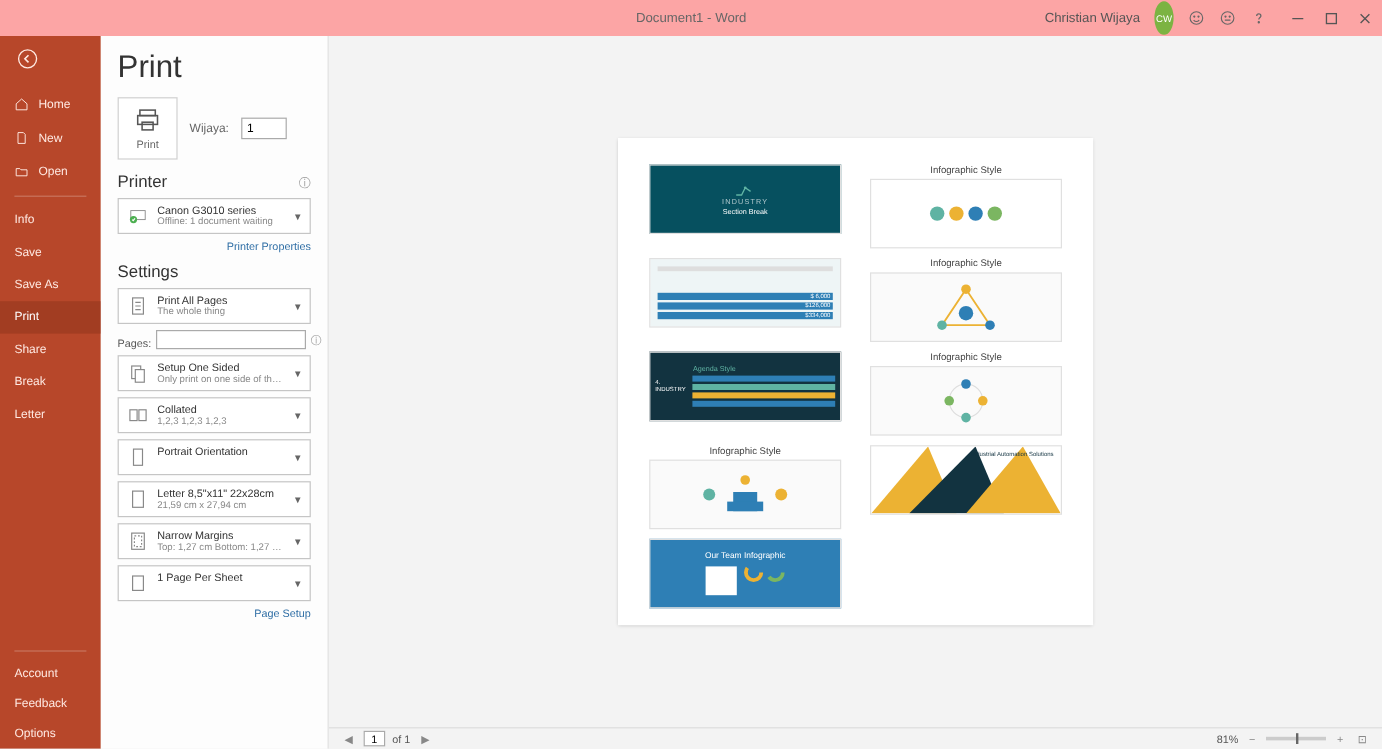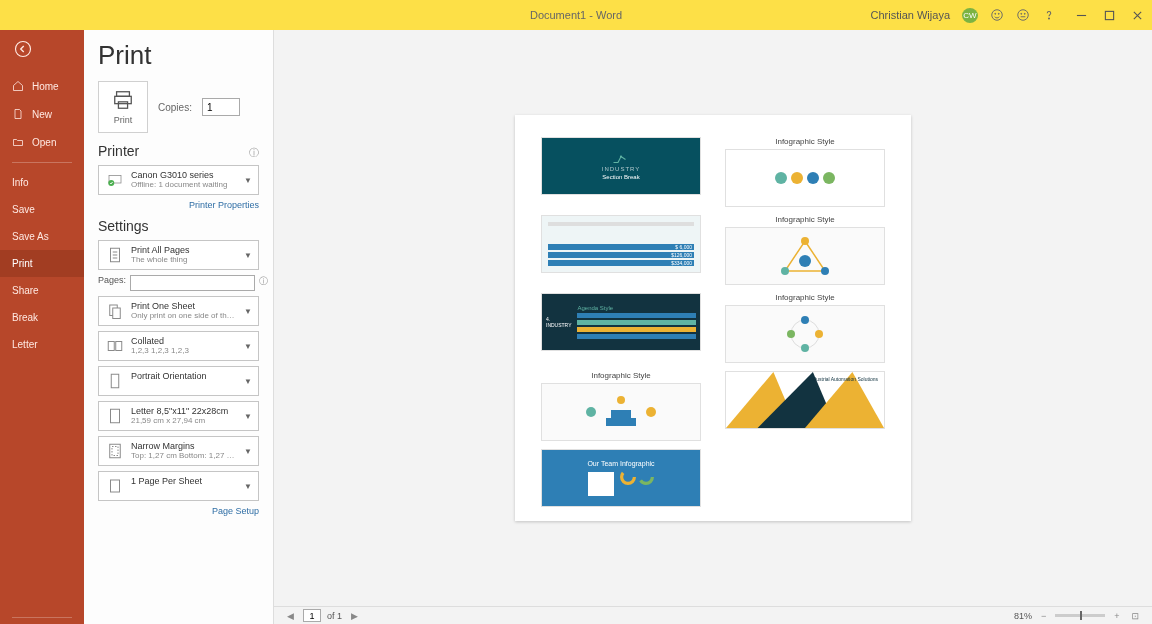--- a/index.html
+++ b/index.html
@@ -1,23 +1,23 @@
 <!DOCTYPE html>
 <html><head>
 <meta charset="utf-8">
 <style>
 * { margin: 0; padding: 0; box-sizing: border-box; font-family: "Segoe UI", sans-serif; }
 body { width: 1152px; height: 624px; overflow: hidden; background: #f3f3f3; display: flex; flex-direction: column; }
 
 
-.titlebar { height: 30px; background: #fde047; display: flex; align-items: center; position: relative; }
+.titlebar { height: 30px; background: #fca5a5; display: flex; align-items: center; position: relative; }
 .titlebar-center { position: absolute; left: 50%; transform: translateX(-50%); font-size: 11px; color: #666; }
 .titlebar-right { margin-left: auto; display: flex; align-items: center; gap: 12px; padding-right: 8px; }
 .user-name { font-size: 11px; color: #555; }
-.avatar { width: 16px; height: 15px; border-radius: 50%; background: #7cb342; color: #fff; font-size: 8px; display: flex; align-items: center; justify-content: center; }
+.avatar { width: 16px; height: 28px; border-radius: 50%; background: #7cb342; color: #fff; font-size: 8px; display: flex; align-items: center; justify-content: center; }
 .tb-icon { width: 14px; height: 14px; display: flex; align-items: center; justify-content: center; color: #666; cursor: pointer; }
 .tb-icon svg { width: 14px; height: 14px; }
 .win-controls { display: flex; gap: 14px; margin-left: 6px; }
 .win-btn { width: 14px; height: 14px; display: flex; align-items: center; justify-content: center; cursor: pointer; color:#555;}
 
 
 .main { flex: 1; display: flex; min-height: 0; }
 
 
 .sidebar { width: 84px; background: #b7472a; display: flex; flex-direction: column; color: #fff; padding-top: 0; }
@@ -42,21 +42,21 @@
 .section-heading { font-size: 14px; color: #333; margin: 8px 0 6px; position: relative; font-weight:400;}
 .info-icon-right { position: absolute; right: 0; top: 3px; color: #999; font-size: 10px; }
 .dropdown { border: 1px solid #c5c5c5; background: #fff; padding: 4px 6px; display: flex; align-items: flex-start; gap: 6px; margin-bottom: 5px; cursor: pointer; position: relative; }
 .dropdown .dd-icon { width: 20px; height: 20px; flex-shrink: 0; display:flex; align-items:center; justify-content:center;}
 .dropdown .dd-icon svg { width: 18px; height: 18px; }
 .dropdown .dd-text { flex: 1; min-width: 0; }
 .dd-title { font-size: 9px; color: #333; white-space: nowrap; overflow: hidden; text-overflow: ellipsis; }
 .dd-sub { font-size: 8px; color: #888; white-space: nowrap; overflow: hidden; text-overflow: ellipsis; }
 .dd-arrow { font-size: 8px; color: #666; align-self: center; }
 .link-right { text-align: right; font-size: 9px; color: #2f6ea5; margin: 2px 0 8px; cursor: pointer; }
-.pages-row { display: flex; align-items: flex-start; gap: 4px; margin-bottom: 5px; }
+.pages-row { display: flex; align-items: flex-end; gap: 4px; margin-bottom: 5px; }
 .pages-row label { font-size: 9px; color:#555;}
 .pages-input { flex: 1; border: 1px solid #aaa; height: 16px; font-size: 9px; padding: 0 3px; }
 .small-info { color:#999; font-size:9px;}
 
 
 .preview-area { flex: 1; background: #f3f3f3; display: flex; flex-direction: column; }
 .preview-viewport { flex: 1; display: flex; align-items: center; justify-content: center; padding: 14px; }
 .page { width: 396px; height: 406px; background: #fff; box-shadow: 0 1px 3px rgba(0,0,0,0.2); padding: 22px 26px; display: grid; grid-template-columns: 1fr 1fr; gap: 8px 24px; }
 .slide-label { font-size: 8px; color: #444; text-align: center; }
 .thumb { width: 100%; height: 58px; border: 1px solid #e0e0e0; background: #fafafa; display:flex; align-items:center; justify-content:center; font-size:6px; color:#aaa; position:relative; overflow:hidden;}
@@ -175,34 +175,45 @@
         <span>Share</span>
       </div>
     <div class="nav-item">
         <span>Break</span>
       </div>
     <div class="nav-item">
         <span>Letter</span>
       </div>
     <div class="sidebar-spacer"></div>
     <div class="nav-divider"></div>
+    <div class="sidebar-bottom">
+      <div class="nav-item">
+          <span>Account</span>
+        </div>
+      <div class="nav-item">
+          <span>Feedback</span>
+        </div>
+      <div class="nav-item">
+          <span>Options</span>
+        </div>
+    </div>
   </div>
 
   <div class="print-panel">
     <div class="print-title">Print</div>
     <div class="print-row">
       <div class="big-print-btn">
         <svg viewBox="0 0 24 24" fill="none" stroke="#555" stroke-width="1.4">
             <rect x="5" y="3" width="14" height="5"></rect>
             <rect x="3" y="8" width="18" height="8"></rect>
             <rect x="7" y="14" width="10" height="7"></rect>
           </svg>
         <span class="big-print-btn-label">Print</span>
       </div>
-      <span class="copies-label">Copies:</span>
+      <span class="copies-label">Wijaya:</span>
       <input class="copies-input" value="1" style="">
     </div>
 
     <div class="section-heading">
       <span>Printer</span>
       <span class="info-icon-right">ⓘ</span>
     </div>
     <div class="dropdown">
       <span class="dd-icon">
         <svg viewBox="0 0 24 24">
@@ -242,21 +253,21 @@
     </div>
 
     <div class="dropdown">
       <span class="dd-icon">
           <svg viewBox="0 0 24 24" fill="none" stroke="#888" stroke-width="1.3">
             <rect x="5" y="4" width="10" height="14"></rect>
             <rect x="9" y="8" width="10" height="14" fill="#fff"></rect>
           </svg>
         </span>
       <div class="dd-text">
-        <div class="dd-title">Print One Sheet</div>
+        <div class="dd-title">Setup One Sided</div>
         <div class="dd-sub">Only print on one side of th…</div>
       </div>
       <span class="dd-arrow">▼</span>
     </div>
 
     <div class="dropdown">
       <span class="dd-icon">
           <svg viewBox="0 0 24 24" fill="none" stroke="#888" stroke-width="1.3">
             <rect x="3" y="6" width="8" height="12"></rect>
             <rect x="13" y="6" width="8" height="12"></rect>

